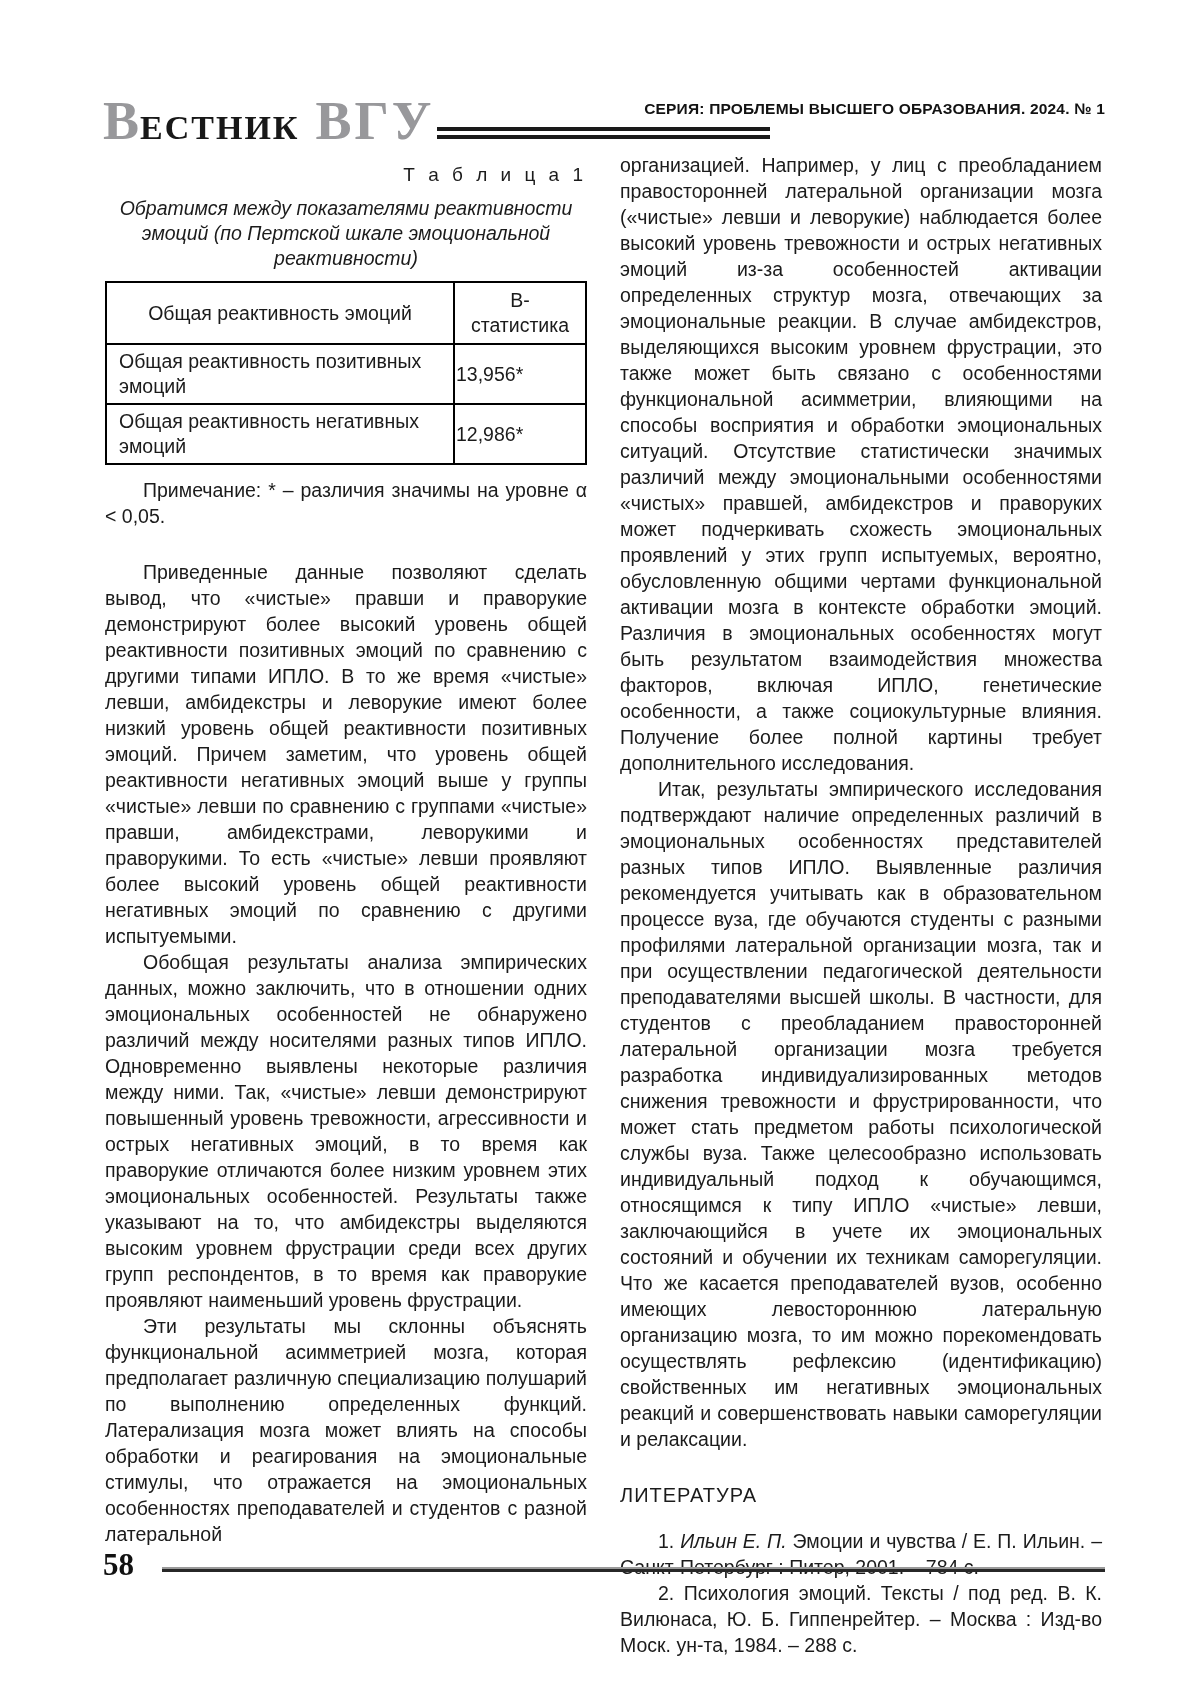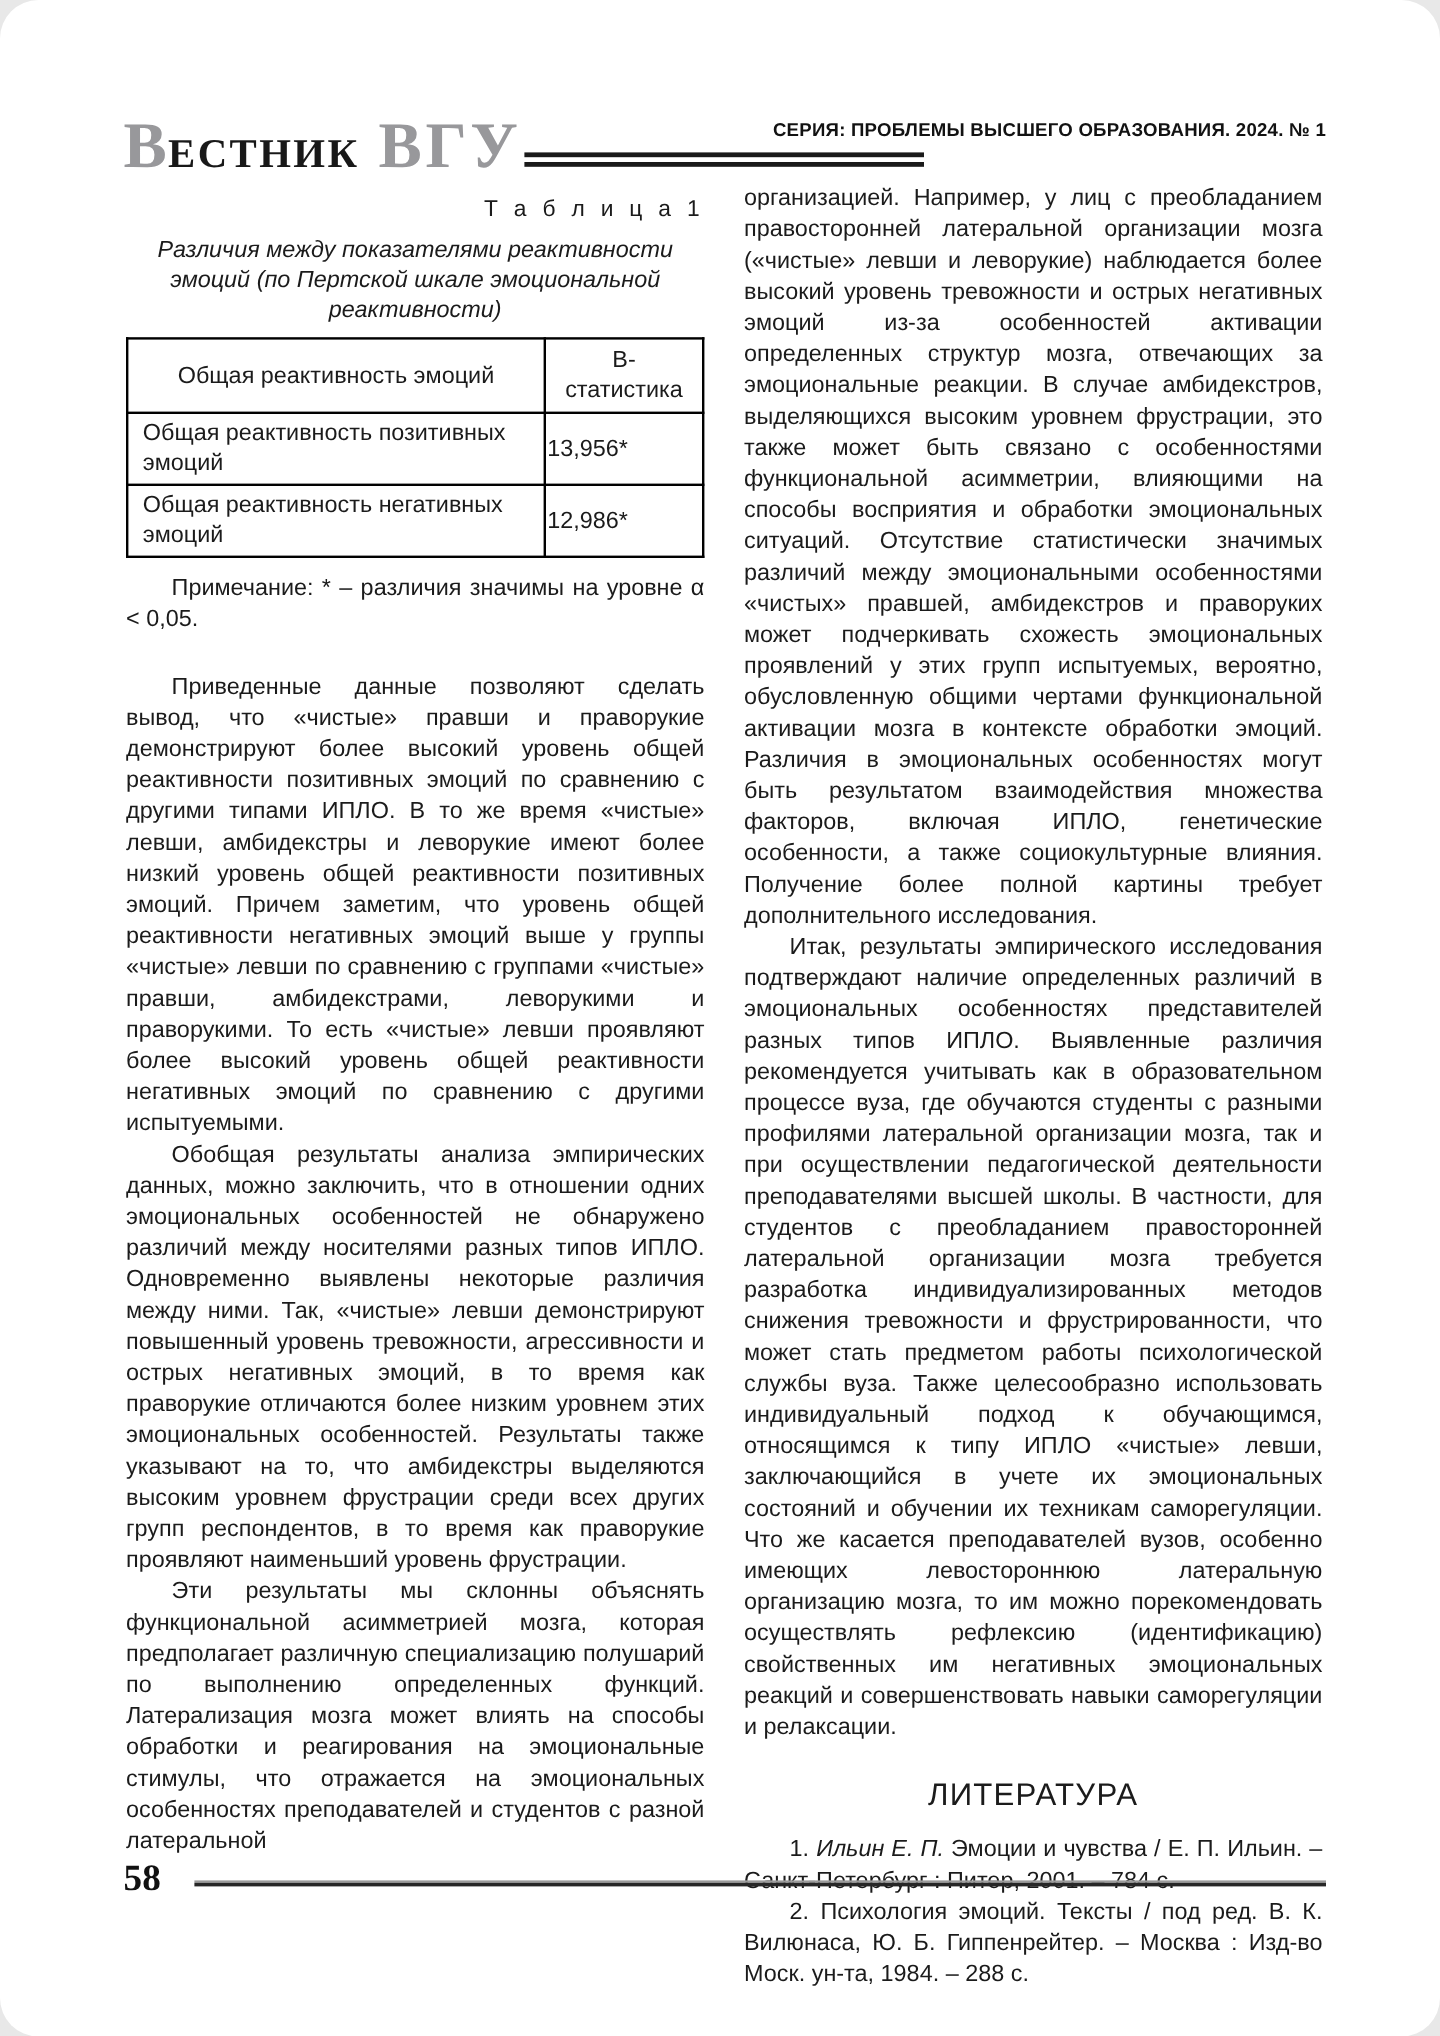--- a/index.html
+++ b/index.html
@@ -3,21 +3,20 @@
 <meta charset="utf-8">
 <style>
   html,body{margin:0;padding:0;background:#e8e8e8;}
   .page{
     position:relative;
     width:1200px;height:1697px;
     background:#ffffff;
     font-family:"Liberation Sans", sans-serif;
     color:#1b1b1b;
     overflow:hidden;
-    border-radius:32px;
   }
   
   .logo{
     position:absolute;left:103px;top:90px;
     font-family:"Liberation Serif", serif;
     font-weight:bold;white-space:nowrap;
   }
   .logo-initial{font-size:54px;color:#98989b;letter-spacing:1px;}
   .logo-rest{font-size:34px;color:#181818;letter-spacing:2px;}
   .logo-acronym{font-size:54px;color:#98989b;letter-spacing:3px;margin-left:16px;}
@@ -74,22 +73,22 @@
   table.results td.value{
     text-align:left;
     vertical-align:middle;
     width:27.5%;
   }
   p.note{margin-top:12px;text-indent:38px;}
   p.after-note{margin-top:30px;}
   
   .lit-heading{
     margin:30px 0 20px 0;
-    font-size:26px;font-weight:normal;
-    text-align:center;letter-spacing:1px;
+    font-size:20px;font-weight:normal;
+    letter-spacing:1px;
     text-indent:0;
   }
   p.ref{text-indent:38px;}
   p.ref i{font-style:italic;}
   
   .page-number{
     position:absolute;left:103px;top:1547px;
     font-family:"Liberation Serif", serif;
     font-weight:bold;font-size:31px;color:#111;
   }
@@ -107,21 +106,21 @@
   </div>
   <div class="header-rule">
     <div class="bar"></div>
     <div class="bar"></div>
   </div>
   <div class="series-title">СЕРИЯ: ПРОБЛЕМЫ ВЫСШЕГО ОБРАЗОВАНИЯ. 2024. № 1</div>
 
   <section class="col col-left">
 
     <div class="table-label">Т а б л и ц а  1</div>
-    <div class="table-caption">Различия между показателями реактивности эмоций (по Пертской шкале эмоциональной реактивности)</div>
+    <div class="table-caption">Обратимся между показателями реактивности эмоций (по Пертской шкале эмоциональной реактивности)</div>
 
     <table class="results">
       <tbody>
           <tr>
         <th>Общая реактивность эмоций</th>
         <th>В-статистика</th>
       </tr>
       <tr>
         <td class="name">Общая реактивность позитивных эмоций</td>
         <td class="value">13,956*</td>

